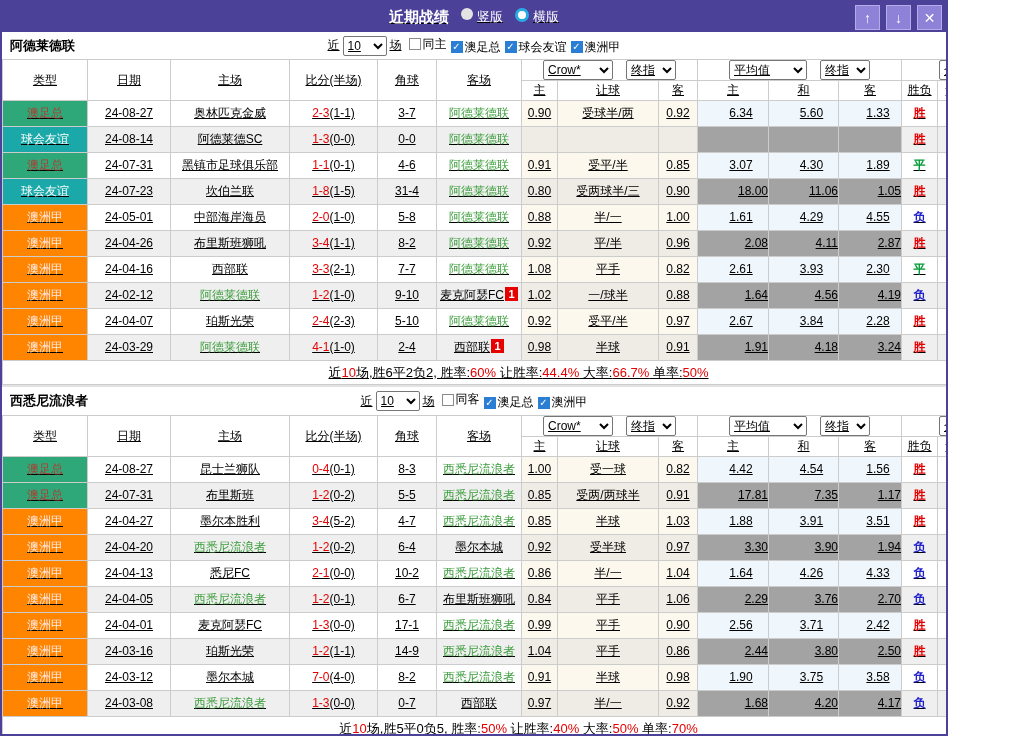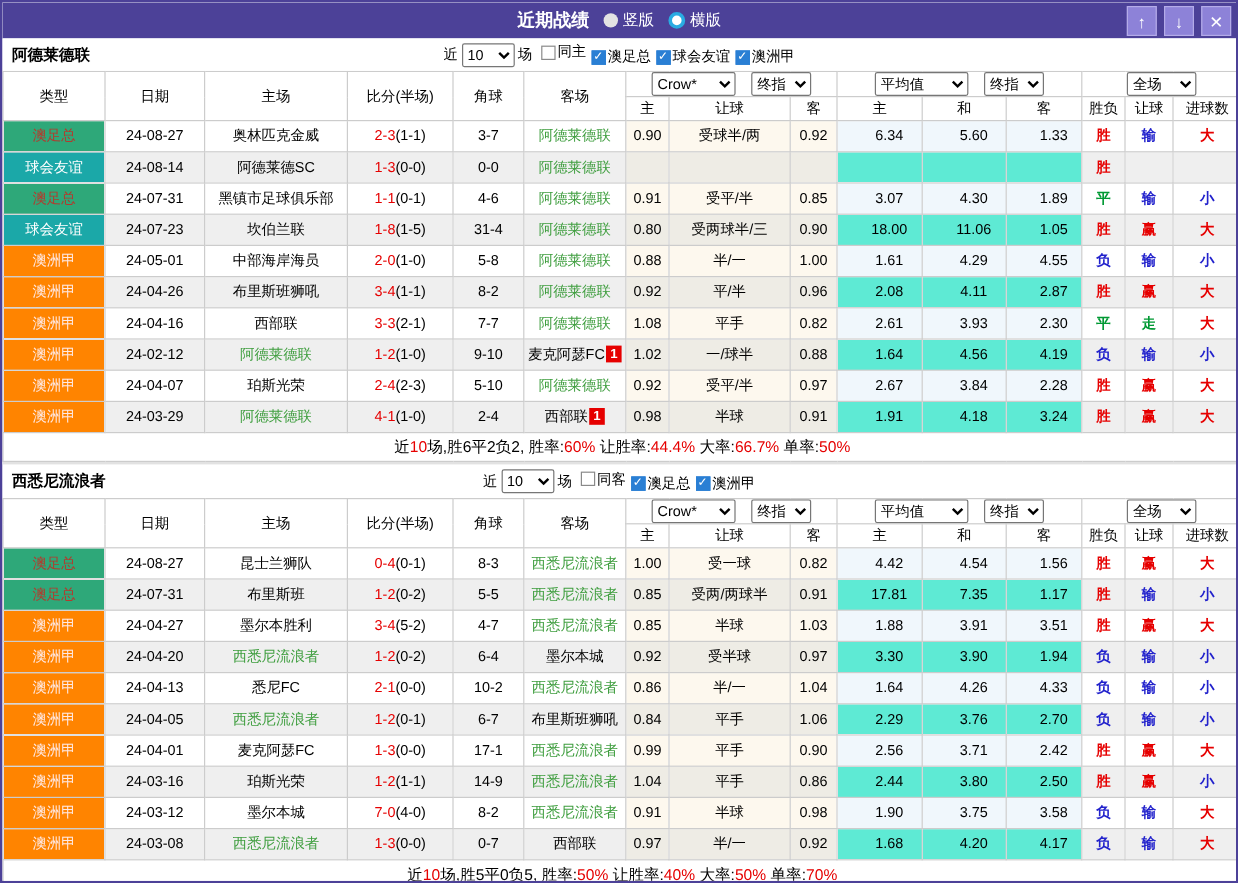--- a/index.html
+++ b/index.html
@@ -1,22 +1,22 @@
 <!DOCTYPE html>
 <html><head>
 <meta charset="utf-8">
 <style>
   html,body{margin:0;padding:0;background:#fff;}
-  .window{width:1032px;height:736px;box-sizing:border-box;border:2px solid #4c4198;background:#fff;
-          font-family:"Liberation Sans","DejaVu Sans",sans-serif;overflow:hidden;}
+  .window{width:948px;height:736px;box-sizing:border-box;border:2px solid #4c4198;background:#fff;
+          font-family:"Liberation Sans","DejaVu Sans",sans-serif;overflow:hidden;text-decoration:underline;}
   
   .titlebar{height:30px;background:#4c4198;display:flex;align-items:center;position:relative;color:#fff;}
   .title-center{flex:1;display:flex;justify-content:center;align-items:center;gap:12px;}
   .app-title{font-size:15px;font-weight:bold;}
-  .radio-wrap{display:inline-flex;align-items:center;gap:4px;font-size:13px;cursor:pointer;}
+  .radio-wrap{display:inline-flex;gap:4px;font-size:13px;cursor:pointer;}
   .radio{display:inline-block;border-radius:50%;}
   .radio-v{width:12px;height:12px;background:#e3e3e3;}
   .radio-h{width:8px;height:8px;background:#fff;border:3px solid #29abe2;}
   .win-btns{position:absolute;right:4px;top:3px;display:flex;gap:6px;}
   .win-btn{width:23px;height:23px;background:#8d82d8;border:1px solid #b4abe8;color:#fff;font-weight:bold;
            display:flex;align-items:center;justify-content:center;font-size:14px;cursor:pointer;line-height:1;}
   
   .sec-header{height:27px;position:relative;display:flex;align-items:center;justify-content:center;
               background:#fff;box-sizing:border-box;}
   .sec2 .sec-header{border-top:2px solid #e2e2e2;height:30px;}
@@ -33,21 +33,21 @@
   table{width:100%;border-collapse:collapse;table-layout:fixed;}
   th,td{border:1px solid #ccc;text-align:center;font-size:12px;padding:0;overflow:hidden;white-space:nowrap;
         font-weight:normal;color:#000;}
   thead th{height:19px;background:#fff;}
   thead .grp{height:20px;}
   .grp-inner{display:flex;justify-content:center;align-items:center;gap:13px;}
   .sel-book{width:70px;} .sel-final{width:50px;} .sel-avg{width:78px;} .sel-scope{width:58px;}
   tbody td{height:25px;line-height:25px;}
   tbody tr.alt td{background:#efefef;}
   td.ah{background:#fdf8ee;} tr.alt td.ah{background:#eeece5;}
-  td.eu{background:#f0f7fc;padding-left:16px;} tr.alt td.eu{background:#5eead4;}
+  td.eu{background:#f0f7fc;padding-left:16px;} tr.alt td.eu{background:#a3a3a3;text-align:right;}
   td.rs{font-weight:bold;}
   .lg-afc{background:#2ea879;color:#b23b2e;}
   .lg-fr{background:#1ba8a8;color:#ffffff;}
   .lg-al{background:#ff8400;color:#ffe9e4;}
   tr.alt td.lg-afc{background:#2ea879;} tr.alt td.lg-fr{background:#1ba8a8;} tr.alt td.lg-al{background:#ff8400;}
   .focus{color:#3f9e3f;}
   .ft{color:#e60000;} .ht{color:#000;}
   .rc{display:inline-block;min-width:11px;height:14px;line-height:14px;background:#e60000;color:#fff;
       font-size:11px;font-weight:bold;padding:0 1px;margin-left:1px;vertical-align:1px;}
   .c-r{color:#e60000;} .c-g{color:#009933;} .c-b{color:#2222cc;} .c-k{color:#000;}

